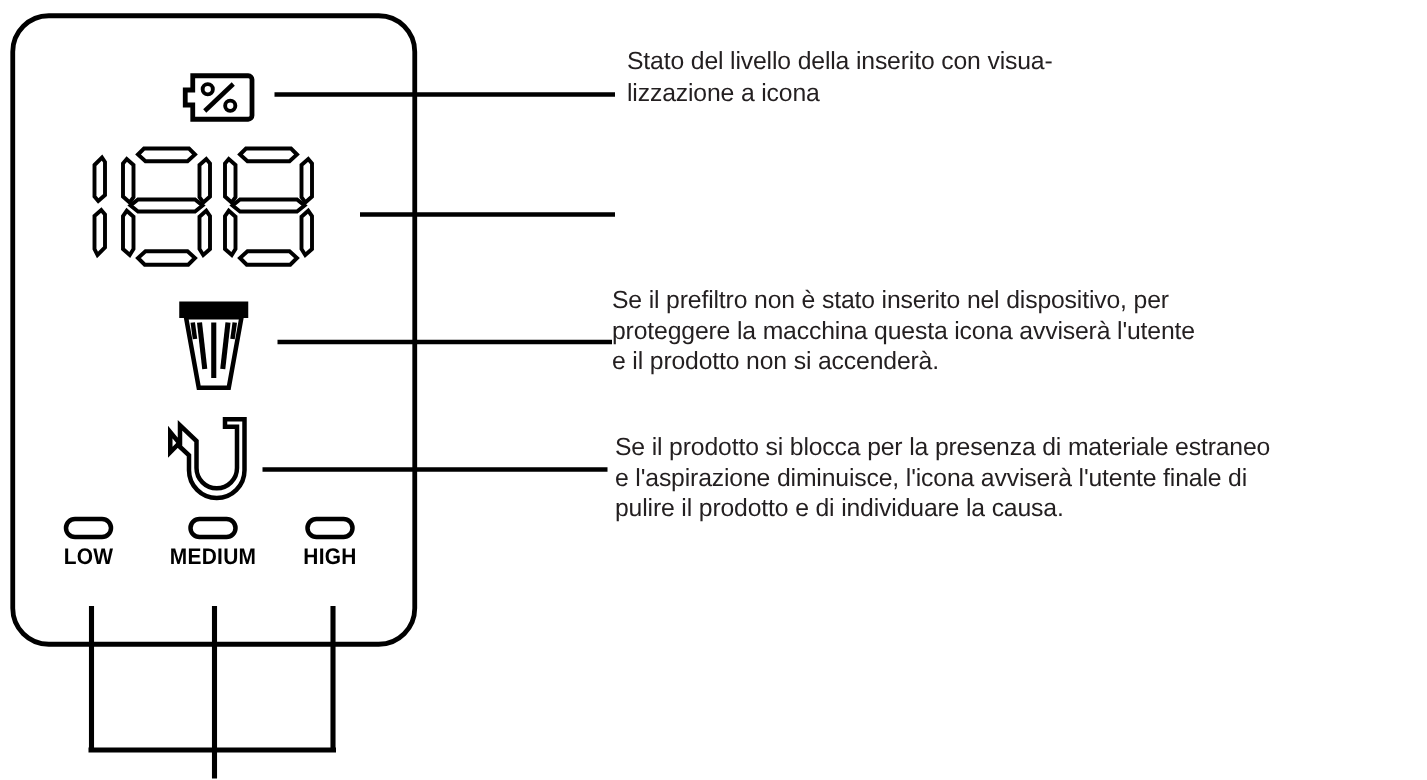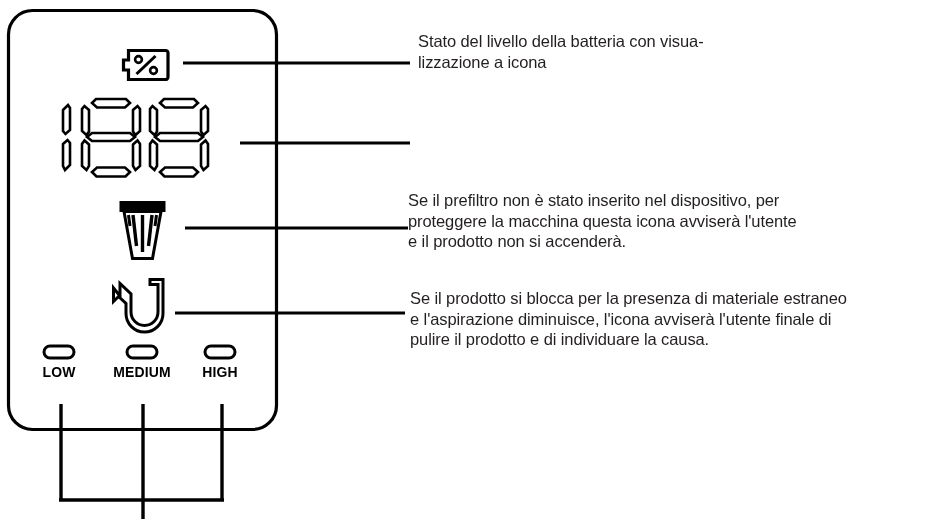--- a/index.html
+++ b/index.html
@@ -128,21 +128,21 @@
       <line x1="222" y1="404" x2="222" y2="500"></line>
       <line x1="59" y1="500" x2="224" y2="500"></line>
     </g>
 
   </svg>
 
   <div class="seglabel" style="left:29px;top:363px;width:60px;">LOW</div>
   <div class="seglabel" style="left:100px;top:363px;width:84px;">MEDIUM</div>
   <div class="seglabel" style="left:190px;top:363px;width:60px;">HIGH</div>
 
-  <div class="txt txt-b1">Stato del livello della batteria con visua-
+  <div class="txt txt-b1">Stato del livello della inserito con visua-
 lizzazione a icona</div>
 
 
   <div class="txt txt-b3">Se il prefiltro non è stato inserito nel dispositivo, per
 proteggere la macchina questa icona avviserà l'utente
 e il prodotto non si accenderà.</div>
 
   <div class="txt txt-b4">Se il prodotto si blocca per la presenza di materiale estraneo
 e l'aspirazione diminuisce, l'icona avviserà l'utente finale di
 pulire il prodotto e di individuare la causa.</div>

